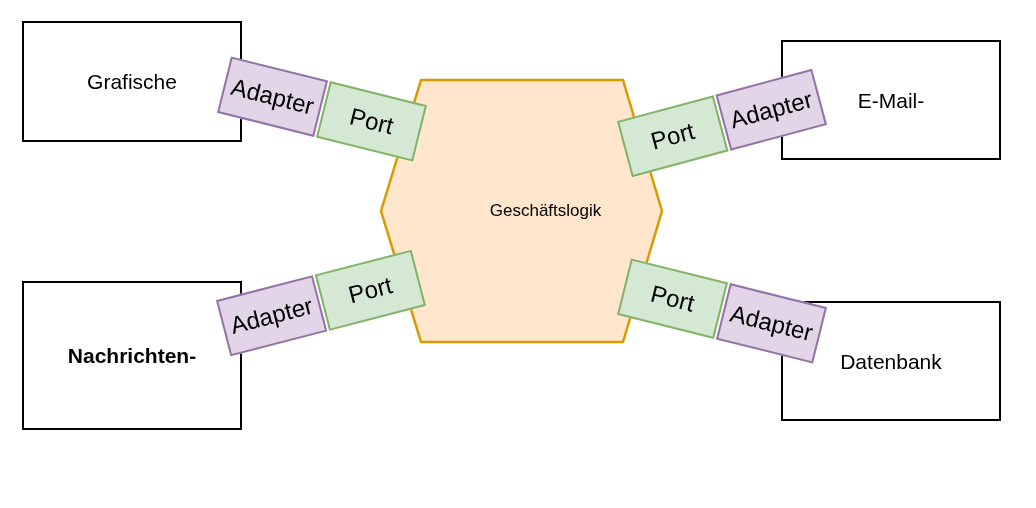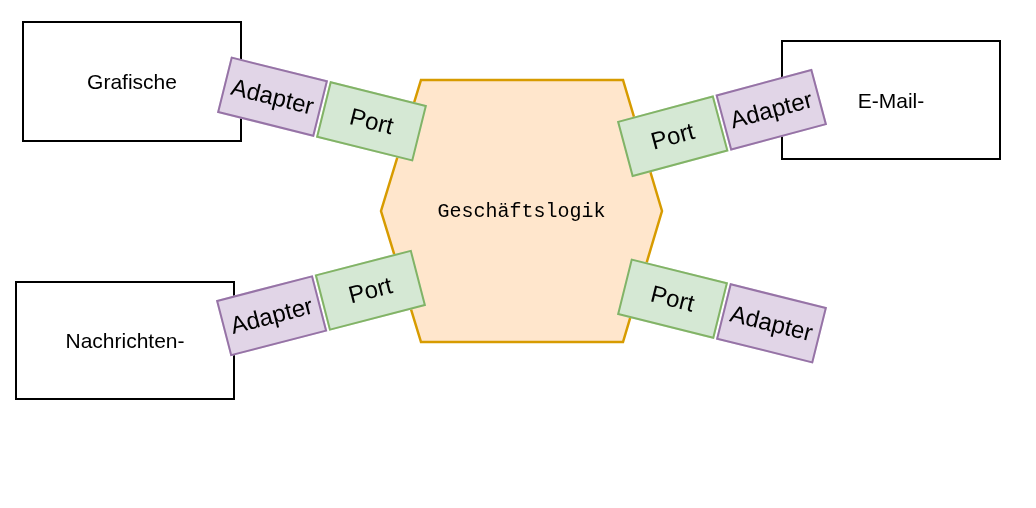--- a/index.html
+++ b/index.html
@@ -9,39 +9,38 @@
     width: 1036px;
     height: 508px;
     background: var(--background, #ffffff);
     font-family: "Liberation Sans", sans-serif;
     color: var(--text, #000000);
     overflow: hidden;
   }
   .hex-svg { position: absolute; left: 0; top: 0; }
   .hex-label {
     position: absolute;
-    left: 421px; top: 196px; width: 201px; height: 30px;
+    left: 445px; top: 196px; width: 201px; height: 30px;
     display: flex; align-items: center; justify-content: center;
-    font-size: 20px;
+    font-size: 17px;
     white-space: nowrap;
-    font-family: Liberation Mono, monospace;
   }
   .node {
     position: absolute;
     background: var(--box_fill, #ffffff);
     border: 2px solid var(--box_stroke, #000000);
     display: flex; flex-direction: column;
     align-items: center; justify-content: center;
     text-align: center;
     font-size: 21px; line-height: 29px;
     white-space: nowrap;
   }
   .node-gui   { left: 22px;  top: 21px;  width: 220px; height: 121px; }
   .node-email { left: 781px; top: 40px;  width: 220px; height: 120px; }
-  .node-queue { left: 15px;  top: 281px; width: 220px; height: 119px; }
+  .node-queue { left: 22px;  top: 281px; width: 220px; height: 149px; font-weight: bold; }
   .node-db    { left: 781px; top: 301px; width: 220px; height: 120px; }
   .pair {
     position: absolute;
     width: 202px; height: 58px;
     display: flex; gap: 2px;
   }
   .seg {
     flex: 1 1 0;
     display: flex; align-items: center; justify-content: center;
     font-size: 24px;
@@ -69,20 +68,23 @@
   </div>
 
   <div class="node node-email">
     <span>E-Mail-</span>
   </div>
 
   <div class="node node-queue">
     <span>Nachrichten-</span>
   </div>
 
+  <div class="node node-db">
+    <span>Datenbank</span>
+  </div>
 
   <div class="pair pair-tl">
     <div class="seg adapter">
       <span>Adapter</span>
     </div>
     <div class="seg port">
       <span>Port</span>
     </div>
   </div>
 

